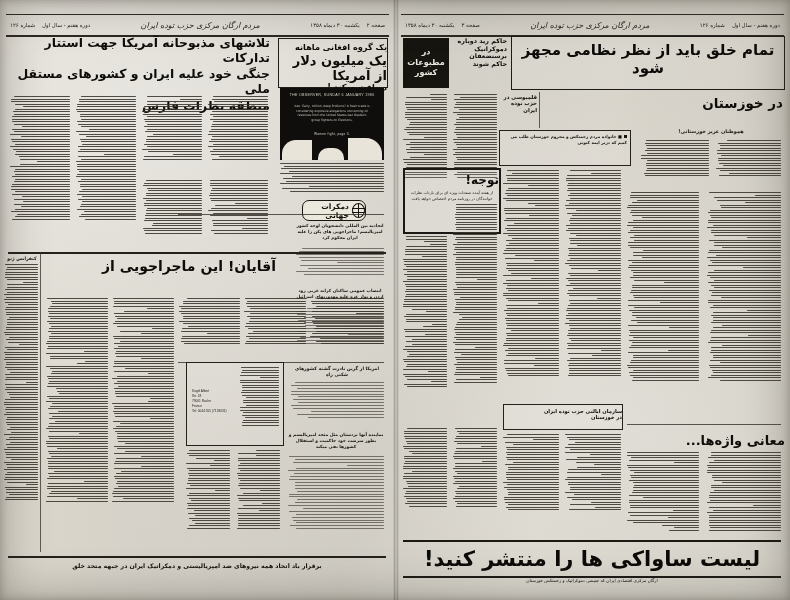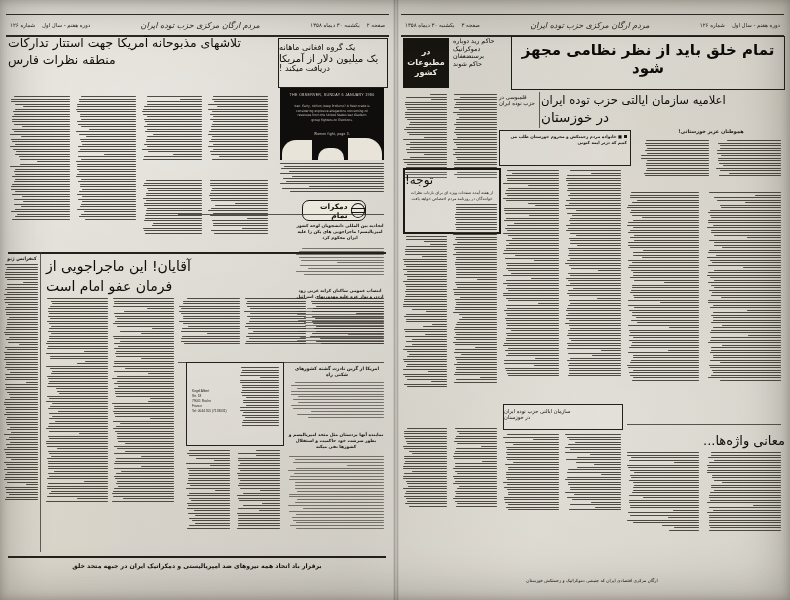--- a/index.html
+++ b/index.html
@@ -47,21 +47,21 @@
     display:flex;align-items:center;justify-content:space-between;
     padding:0 4px;
   }
   .mh-txt{font-size:5.4px;color:#1d1a15;letter-spacing:.2px;white-space:nowrap;}
   .mh-logo{font-size:8px;color:#171410;font-family:"DejaVu Serif","Liberation Serif",serif;
            font-style:italic;letter-spacing:.4px;opacity:.92;}
   .mh-left,.mh-right{display:flex;gap:7px;align-items:center;}
 
   
   .hl{
-    color:#0e0c09;font-weight:normal;text-align:left;line-height:1.18;
+    color:#0e0c09;font-weight:bold;text-align:right;line-height:1.18;
     letter-spacing:-.2px;
   }
   .box{border:1px solid #24211c;}
   .boxd{border:2px solid #1c1915;}
 
   
   .col{position:absolute;overflow:hidden;}
   .col .ln{
     height:1px;margin-bottom:1.9px;background:#3a362e;opacity:.82;border-radius:.5px;
   }
@@ -149,26 +149,27 @@
       </div>
       <div class="mh-logo">مردم ارگان مرکزی حزب توده ایران</div>
       <div class="mh-right">
         <span class="mh-txt">دوره هفتم - سال اول</span>
         <span class="mh-txt">شماره ۱۲۶</span>
       </div>
     </div>
 
     <div class="hframe" style="left:278px;top:38px;width:108px;height:48px;">
       <div class="hl" style="font-size:8.2px;padding-top:4px;">یک گروه افغانی ماهانه</div>
-      <div class="hl" style="font-size:10px;">یک میلیون دلار از آمریکا</div>
+      <div class="hl" style="font-size:13px;">یک میلیون دلار از آمریکا</div>
       <div class="hl" style="font-size:8.2px;">دریافت میکند !</div>
     </div>
 
     <div style="position:absolute;left:8px;top:36px;width:262px;">
       <div class="hl" style="font-size:12.4px;">تلاشهای مذبوحانه آمریکا جهت استتار تدارکات</div>
+      <div class="hl" style="font-size:12.4px;margin-top:2px;">جنگی خود علیه ایران و کشورهای مستقل ملی</div>
       <div class="hl" style="font-size:12.4px;margin-top:2px;">منطقه نظرات فارس</div>
     </div>
 
     <div class="clip" style="left:280px;top:88px;width:104px;height:72px;">
       <div class="eng" style="top:5px;">THE OBSERVER, SUNDAY 6 JANUARY 1980</div>
       <div class="engblock" style="top:16px;">Iran: Early, million, keep Profumo? A fresh trade is considering explosive allegations concerning oil revenues from the United States war Gladium group fighters on Elections.</div>
       <div class="eng" style="top:44px;font-size:3.2px;">Women fight, page 3.</div>
       <div class="silhouette" style="left:2px;top:52px;width:30px;height:20px;border-radius:14px 0 0 0;"></div>
       <div class="silhouette" style="right:2px;top:50px;width:34px;height:22px;border-radius:0 16px 0 0;"></div>
       <div class="silhouette" style="left:38px;top:60px;width:26px;height:12px;border-radius:10px 10px 0 0;"></div>
@@ -394,28 +395,27 @@
         <div class="ln" style="width:93.6%"></div>
         <div class="ln" style="width:91.5%"></div>
         <div class="ln" style="width:91.4%"></div>
         <div class="ln" style="width:43.4%"></div>
         <div class="ln" style="width:95.6%"></div>
         <div class="ln" style="width:90.1%"></div>
       </div>
 
     <div class="globe" style="left:302px;top:200px;width:62px;height:19px;">
       <span class="g"></span>
-      <span class="gt">دمکرات تمام</span>
+      <span class="gt">دمکرات جهانی</span>
     </div>
 
     <div class="hrule2" style="left:8px;top:252px;width:378px;"></div>
 
     <div style="position:absolute;left:46px;top:258px;width:230px;">
       <div class="hl" style="font-size:14px;">آقایان! این ماجراجویی از</div>
-      <div class="hl" style="font-size:14px;margin-top:3px;">فرمان عفو امام است</div>
     </div>
 
     <div class="smallcap" style="left:4px;top:256px;width:36px;font-size:4.6px;">کنفرانس ژنو</div>
 
     <div class="vrule" style="left:40px;top:252px;height:300px;"></div>
     <div class="col dense" style="left:4px;top:264px;width:34px;height:286px;">
         <div class="ln" style="width:98.0%"></div>
         <div class="ln" style="width:92.3%"></div>
         <div class="ln" style="width:94.6%"></div>
         <div class="ln" style="width:96.8%"></div>
@@ -958,21 +958,20 @@
       <div class="hl" style="font-size:6.4px;">دموکراتیک</div>
       <div class="hl" style="font-size:6.4px;">برستضعفان</div>
       <div class="hl" style="font-size:6.4px;">حاکم شوند</div>
     </div>
 
     <div class="hframe" style="left:116px;top:36px;width:272px;height:52px;">
       <div class="l2" style="font-size:15px;margin-top:4px;">تمام خلق باید از نظر نظامی مجهز شود</div>
     </div>
 
     <div style="position:absolute;left:146px;top:94px;width:242px;">
-      <div class="hl" style="font-size:11.6px;">اعلامیه سازمان ایالتی حزب توده ایران</div>
       <div class="hl" style="font-size:13.5px;margin-top:2px;">در خوزستان</div>
     </div>
     <div style="position:absolute;left:104px;top:94px;width:38px;text-align:center;">
       <div class="hl" style="font-size:5.4px;">قلمبوسی در</div>
       <div class="hl" style="font-size:5.4px;">حزب توده ایران</div>
     </div>
     <div class="vrule" style="left:144px;top:92px;height:36px;"></div>
 
     <div class="smallcap" style="left:246px;top:128px;width:140px;font-size:5px;">هموطنان عزیز خوزستانی!</div>
     <div class="col dense" style="left:246px;top:140px;width:68px;height:46px;">
@@ -1764,19 +1763,20 @@
         <div class="ln" style="width:99.6%"></div>
         <div class="ln" style="width:84.5%"></div>
         <div class="ln" style="width:96.8%"></div>
         <div class="ln" style="width:87.7%"></div>
         <div class="ln" style="width:53.1%"></div>
         <div class="ln" style="width:90.8%"></div>
         <div class="ln" style="width:46.2%"></div>
         <div class="ln" style="width:92.0%"></div>
       </div>
 
+    <div class="banner" style="left:8px;top:540px;width:378px;height:34px;font-size:21px;">لیست ساواکی ها را منتشر کنید!</div>
     <div class="ctr" style="left:8px;top:578px;width:378px;font-size:4.4px;font-weight:normal;">ارگان مرکزی اقتصادی ایران که جنبشی دموکراتیک و زحمتکش خوزستان</div>
   </div>
 
   <div id="gutter"></div>
   <div id="grain"></div>
   <div id="vign"></div>
 </div>
 
 </body></html>

